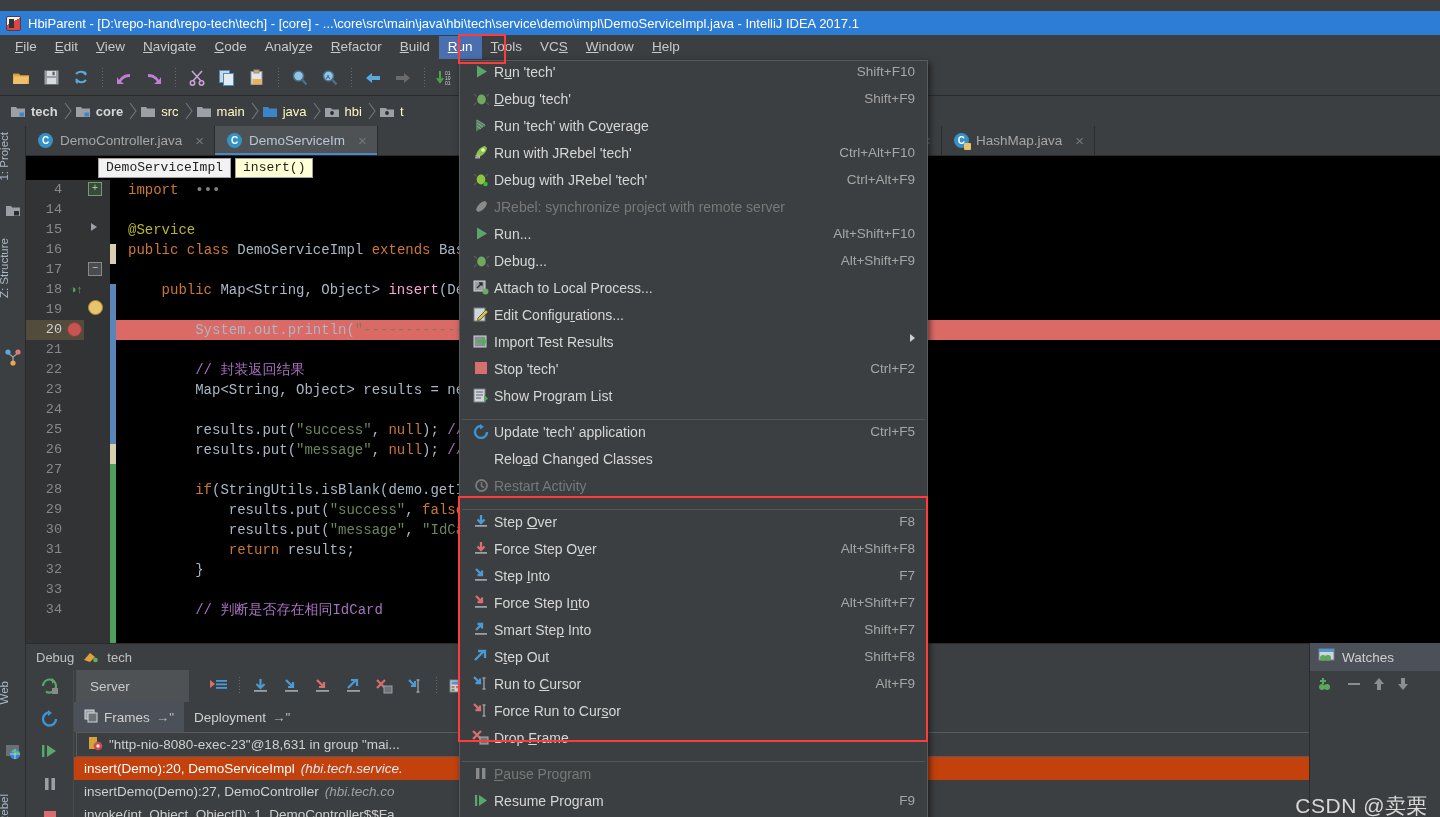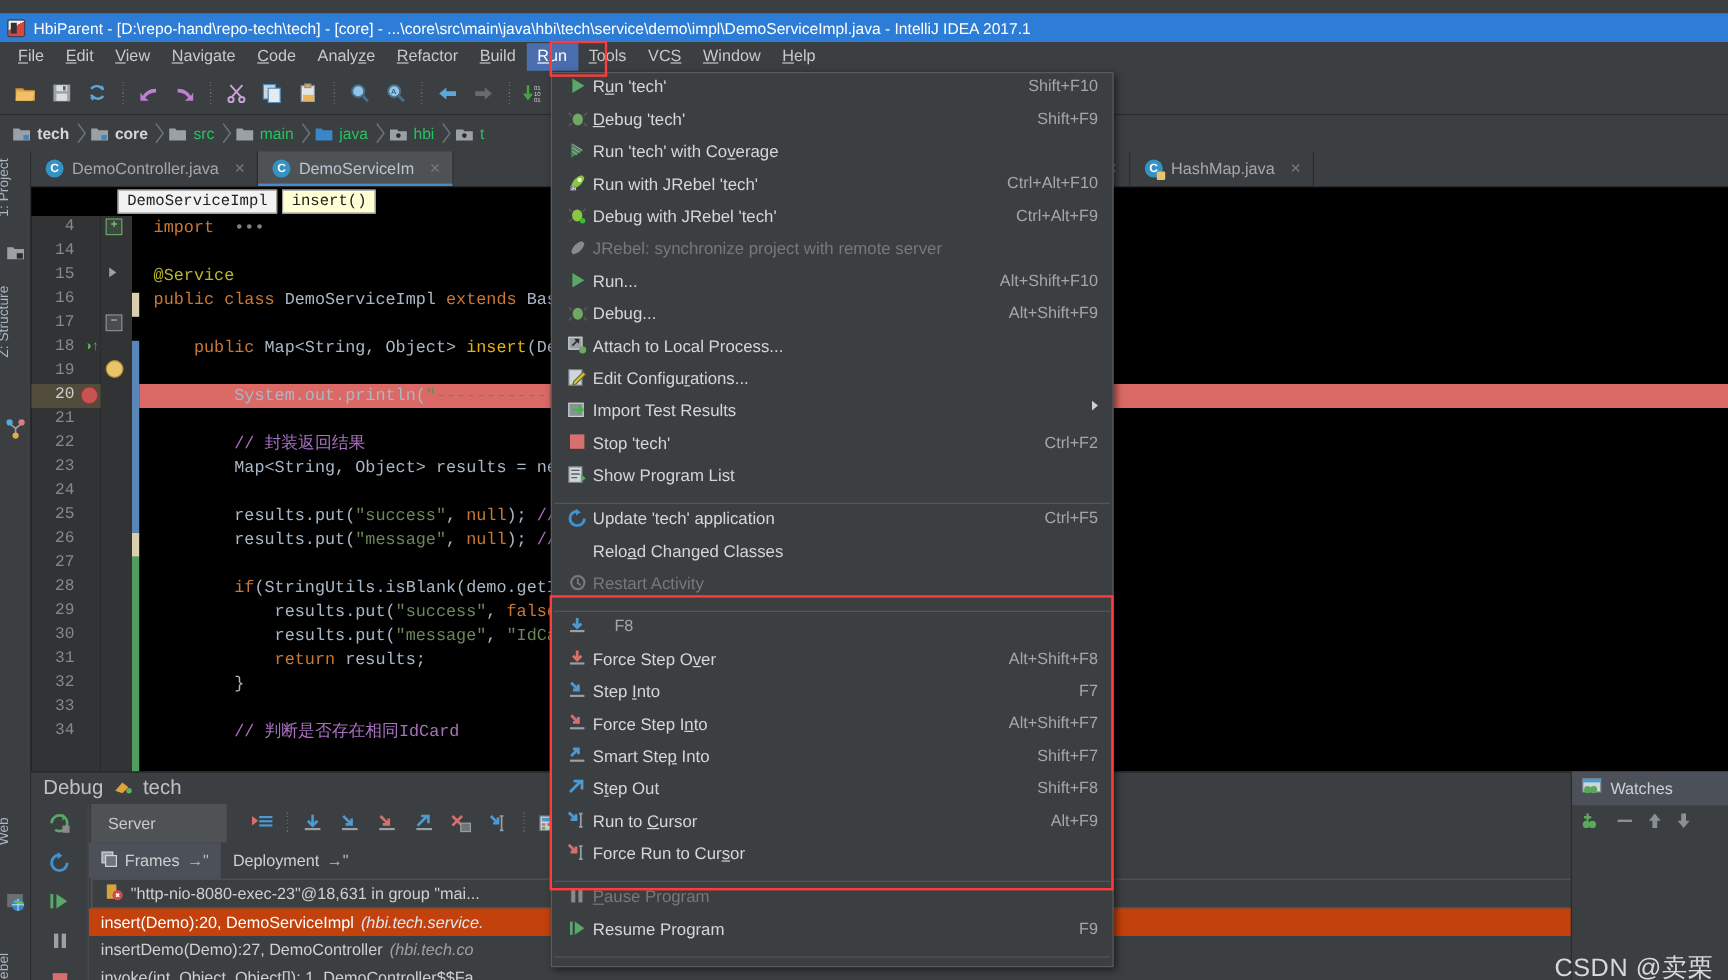--- a/index.html
+++ b/index.html
@@ -60,21 +60,21 @@
   .sep { width:1px; height:20px; margin:0 6px;
          background: repeating-linear-gradient(to bottom,#6a6a6a 0 1px,transparent 1px 3px); }
 
   
   .crumbs {
     position:absolute; left:0; top:85px; width:1440px; height:30px;
     background:#3c3f41; display:flex; align-items:center; padding-left:8px;
     font-size:13px; overflow:hidden;
   }
   .crumb { display:flex; align-items:center; gap:6px; padding: 0 6px 0 2px; height:30px; }
-  .crumb .ctext { color:#22c55e; }
+  .crumb .ctext { color:#fef9c3; }
   .crumb.bold .ctext { font-weight:bold; color:#d6d6d6; }
   .crumb-sep {
     width: 9px; height: 30px; position: relative; flex: 0 0 9px;
   }
   .crumb-sep::before{
     content:""; position:absolute; left:0; top:5px;
     border-left: 7px solid transparent;
     border-top: 10px solid transparent;
     border-bottom: 10px solid transparent;
   }
@@ -144,34 +144,34 @@
     position:absolute; left:84px; top:24px; width:6px; height:463px; background:#000;
   }
   .code {
     position:absolute; left:90px; top:24px; right:0; height:463px;
     font-family:"Liberation Mono", monospace; font-size:14px;
     white-space:pre; color:#a9b7c6;
   }
   .cl { height:20px; line-height:20px; padding-left:12px; }
   .cl.hl { background:#db6a66; }
   .kw{color:#cc7832;} .str{color:#6a8759;} .cmt{color:#808080;}
-  .cmt-cn{color:#a771bf;} .ann{color:#bbb529;} .ylw{color:#eab308;}
+  .cmt-cn{color:#a771bf;} .ann{color:#bbb529;} .ylw{color:#f9a8d4;}
 
   .editor-split {
     position:absolute; left:861px; top:24px; width:1px; height:463px; background:#555;
   }
 
   
   .debugpanel {
     position:absolute; left:26px; top:632px; width:1414px; height:185px;
     background:#3c3f41; border-top:1px solid #2b2b2b;
   }
   .dp-header {
     height:26px; display:flex; align-items:center; gap:8px; padding-left:10px;
-    font-size:17px; color:#c0c0c0;
+    font-size:13px; color:#c0c0c0;
   }
   .dp-body { position:absolute; left:0; top:26px; width:100%; height:159px; display:flex; }
   .dp-leftbtns {
     width:48px; background:#3c3f41; display:flex; flex-direction:column;
     align-items:center; padding-top:4px; gap:8px; border-right:1px solid #4a4a4a;
   }
   .dbg-btn { width:34px; height:26px; display:flex; align-items:center; justify-content:center; }
   .dp-main { flex:1; position:relative; }
   .dp-toolbar {
     height:32px; display:flex; align-items:center; gap:0px;
@@ -986,20 +986,21 @@
         <span class="lbl">Restart Activity</span>
       </div>
       <div class="rm-sep"></div>
       <div class="rm-item">
         <span class="ico">
           <svg width="18" height="15" viewBox="0 0 18 15">
             <path d="M9 1v7M5.5 5.5L9 9l3.5-3.5" stroke="#4b9ad4" stroke-width="2.3" fill="none"></path>
             <rect x="3" y="11" width="12" height="1.8" fill="#9aa0a6"></rect>
           </svg>
         </span>
+        <span class="lbl">Step <span class="mn">O</span>ver</span>
         <span class="acc">F8</span>
       </div>
       <div class="rm-item">
         <span class="ico">
           <svg width="18" height="15" viewBox="0 0 18 15">
             <path d="M9 1v7M5.5 5.5L9 9l3.5-3.5" stroke="#d86f6f" stroke-width="2.3" fill="none"></path>
             <rect x="3" y="11" width="12" height="1.8" fill="#9aa0a6"></rect>
           </svg>
         </span>
         <span class="lbl">Force Step O<span class="mn">v</span>er</span>
@@ -1056,20 +1057,29 @@
       </div>
       <div class="rm-item">
         <span class="ico">
           <svg width="18" height="15" viewBox="0 0 18 15">
             <path d="M2 1l6 6M3.5 7H8V2.5" stroke="#d86f6f" stroke-width="2.3" fill="none"></path>
             <path d="M12 2v11M10.5 2h3M10.5 13h3" stroke="#9aa0a6" stroke-width="1.4"></path>
           </svg>
         </span>
         <span class="lbl">Force Run to Cur<span class="mn">s</span>or</span>
       </div>
+      <div class="rm-item">
+        <span class="ico">
+          <svg width="18" height="15" viewBox="0 0 18 15">
+            <path d="M1 1l8 8M9 1l-8 8" stroke="#d86f6f" stroke-width="2.3"></path>
+            <rect x="8" y="7" width="8" height="7" fill="#6e7478" stroke="#aab0b4"></rect>
+          </svg>
+        </span>
+        <span class="lbl">Drop <span class="mn">F</span>rame</span>
+      </div>
       <div class="rm-sep"></div>
       <div class="rm-item disabled">
         <span class="ico">
           <svg width="16" height="15" viewBox="0 0 16 15">
             <rect x="3" y="2" width="3.4" height="11" fill="#8a8a8a"></rect>
             <rect x="9" y="2" width="3.4" height="11" fill="#8a8a8a"></rect>
           </svg>
         </span>
         <span class="lbl"><span class="mn">P</span>ause Program</span>
       </div>

